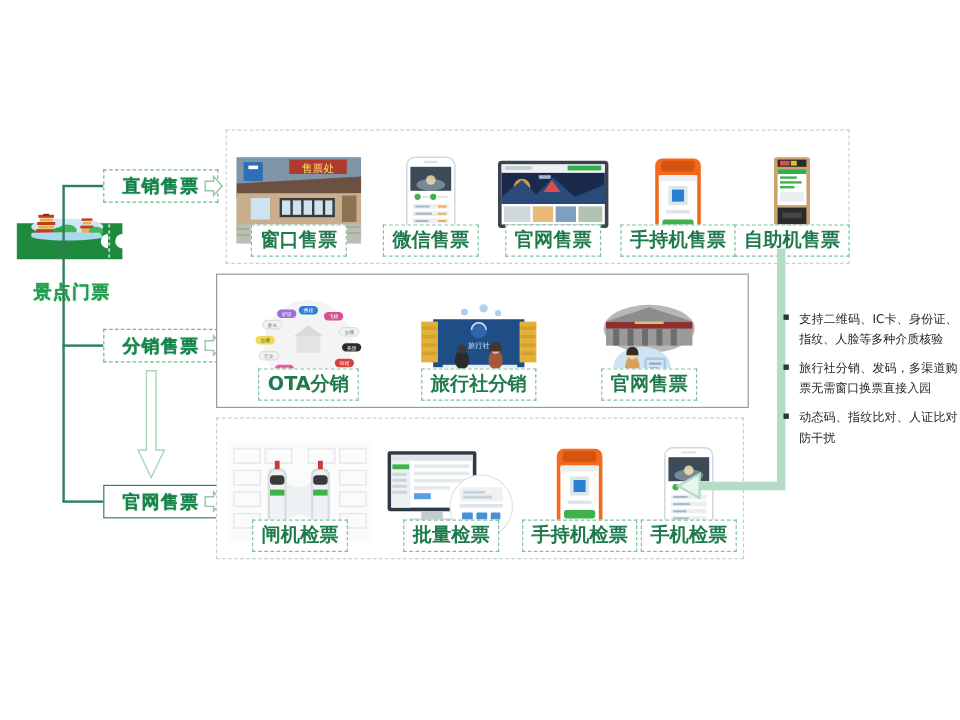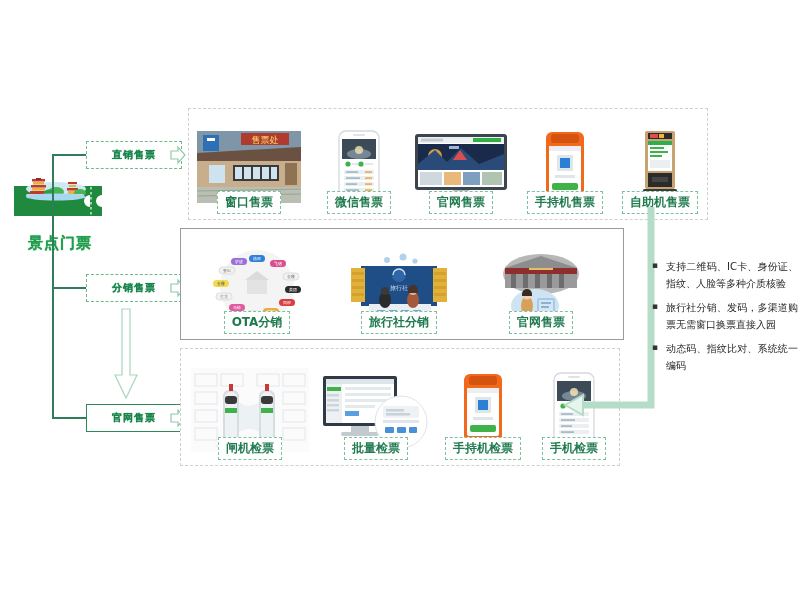--- a/index.html
+++ b/index.html
@@ -21,21 +21,21 @@
     width: 100px; text-align: center;
     font-size: 15px; font-weight: bold; color: #1f9d4d;
     letter-spacing: 1px;
     text-shadow: 0 0 1px #1f9d4d;
   }
 
   .branch-label {
     position: absolute;
     height: 28px;
     display: flex; align-items: center; justify-content: center;
-    font-size: 10px; font-weight: bold;
+    font-size: 15px; font-weight: bold;
     color: #16844a;
     letter-spacing: 1px;
     background: #ffffff;
     text-shadow: 0 0 1px #16844a;
   }
   .branch-label.dashed { border: 1px dashed #6fb98b; }
   .branch-label.solid  { border: 1px solid #2e8b57; }
 
   #lbl-direct { left: 86px;  top: 141px; width: 96px; }
   #lbl-distrib{ left: 86px;  top: 274px; width: 96px; }
@@ -72,21 +72,21 @@
     align-items: center; justify-content: center;
   }
   .thumb {
     margin-top: 6px;
     display: flex; align-items: flex-end; justify-content: center;
   }
   .cap {
     position: absolute; bottom: 5px;
     min-width: 58px; padding: 2px 7px;
     border: 1px dashed #7cc39b;
-    font-size: 12px; color: #1f7a4d; font-weight: bold;
+    font-size: 16px; color: #1f7a4d; font-weight: bold;
     white-space: nowrap; text-align: center;
     background: #fff;
   }
 
   
   #bullets {
     position: absolute; left: 650px; top: 258px; width: 148px;
   }
   #bullets li {
     list-style: none;
@@ -599,16 +599,16 @@
   <div id="feedback">
     <svg viewBox="0 0 120 220" width="120" height="220">
       <path d="M96 2 L96 200 L28 200" fill="none" stroke="#b5dcc6" stroke-width="7" stroke-linejoin="miter"></path>
       <path d="M28 190 L10 200 L28 210 Z" fill="#e8f5ee" stroke="#b5dcc6" stroke-width="2"></path>
     </svg>
   </div>
 
   <ul id="bullets">
     <li>支持二维码、IC卡、身份证、指纹、人脸等多种介质核验</li>
     <li>旅行社分销、发码，多渠道购票无需窗口换票直接入园</li>
-    <li>动态码、指纹比对、系统统一编码</li>
+    <li>动态码、指纹比对、人证比对防干扰</li>
   </ul>
 
 </div>
 
 </body></html>

